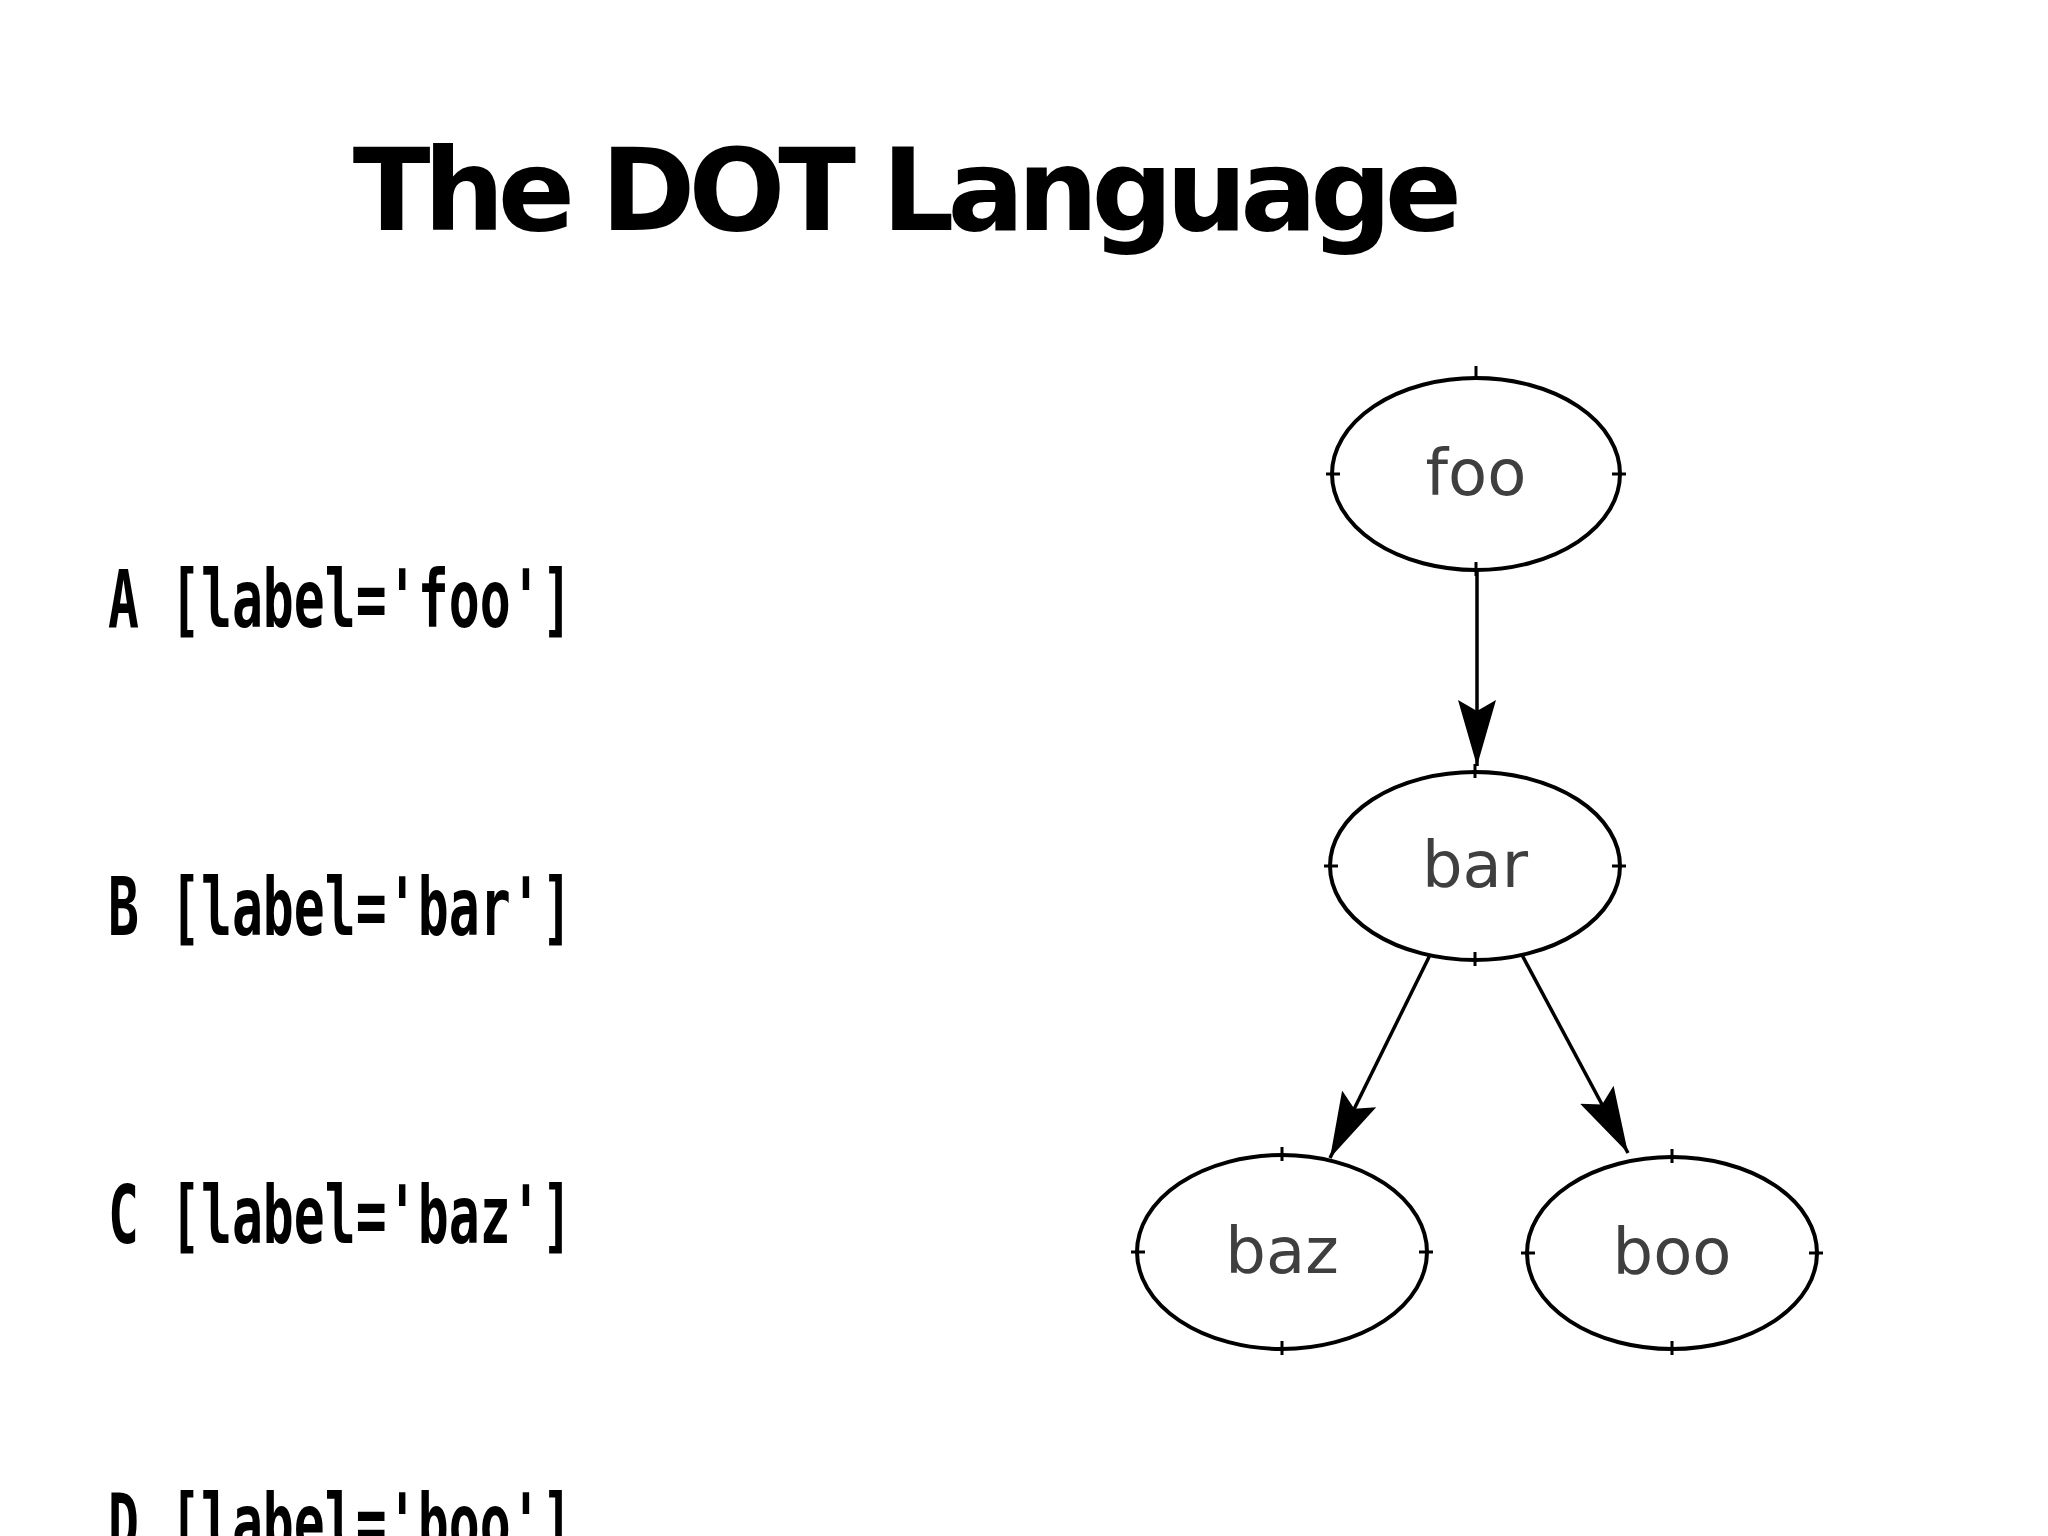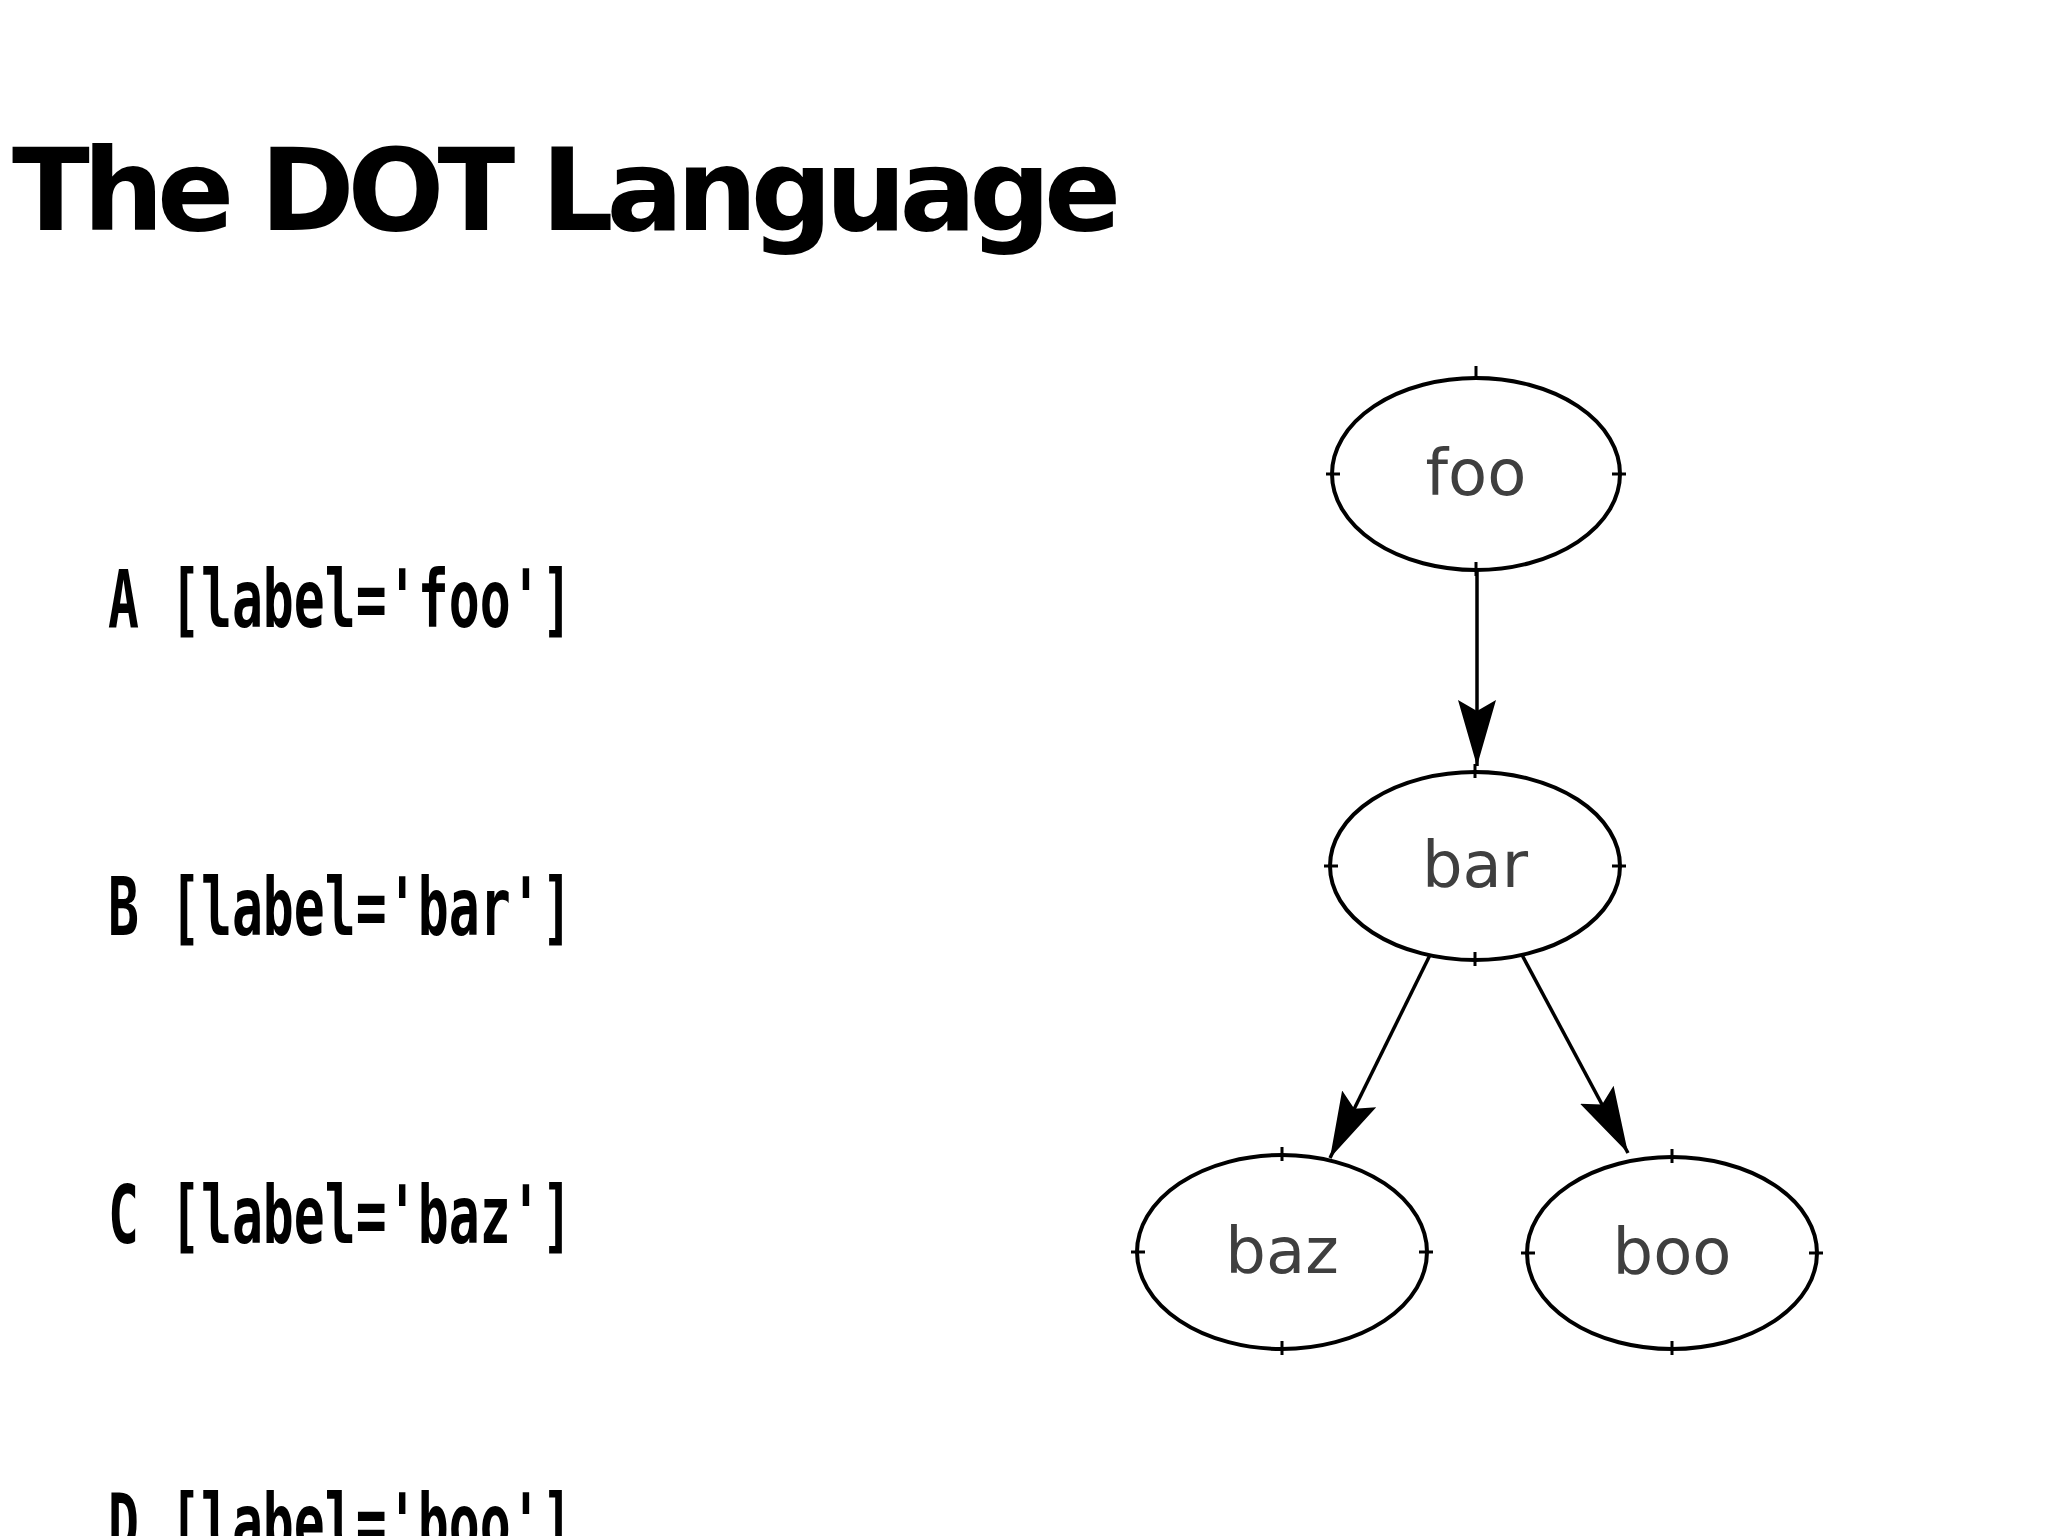--- a/index.html
+++ b/index.html
@@ -13,30 +13,29 @@
     height: 1536px;
     background: #ffffff;
     overflow: hidden;
     font-family: "DejaVu Sans", sans-serif;
   }
   .slide-title {
     position: absolute;
     top: 134px;
     left: 0;
     width: 1808px;
-    text-align: left;
+    text-align: center;
     font-family: "DejaVu Sans", sans-serif;
     font-weight: bold;
     font-size: 114px;
     letter-spacing: -7px;
     line-height: 1;
     color: #000000;
     margin: 0;
     white-space: nowrap;
-    padding-left: 12px;
   }
   .code-block {
     position: absolute;
     left: 108px;
     top: 353px;
     font-family: "DejaVu Sans Mono", "Liberation Mono", monospace;
     font-weight: bold;
     font-size: 80px;
     color: #000000;
     transform: scaleX(0.643);

